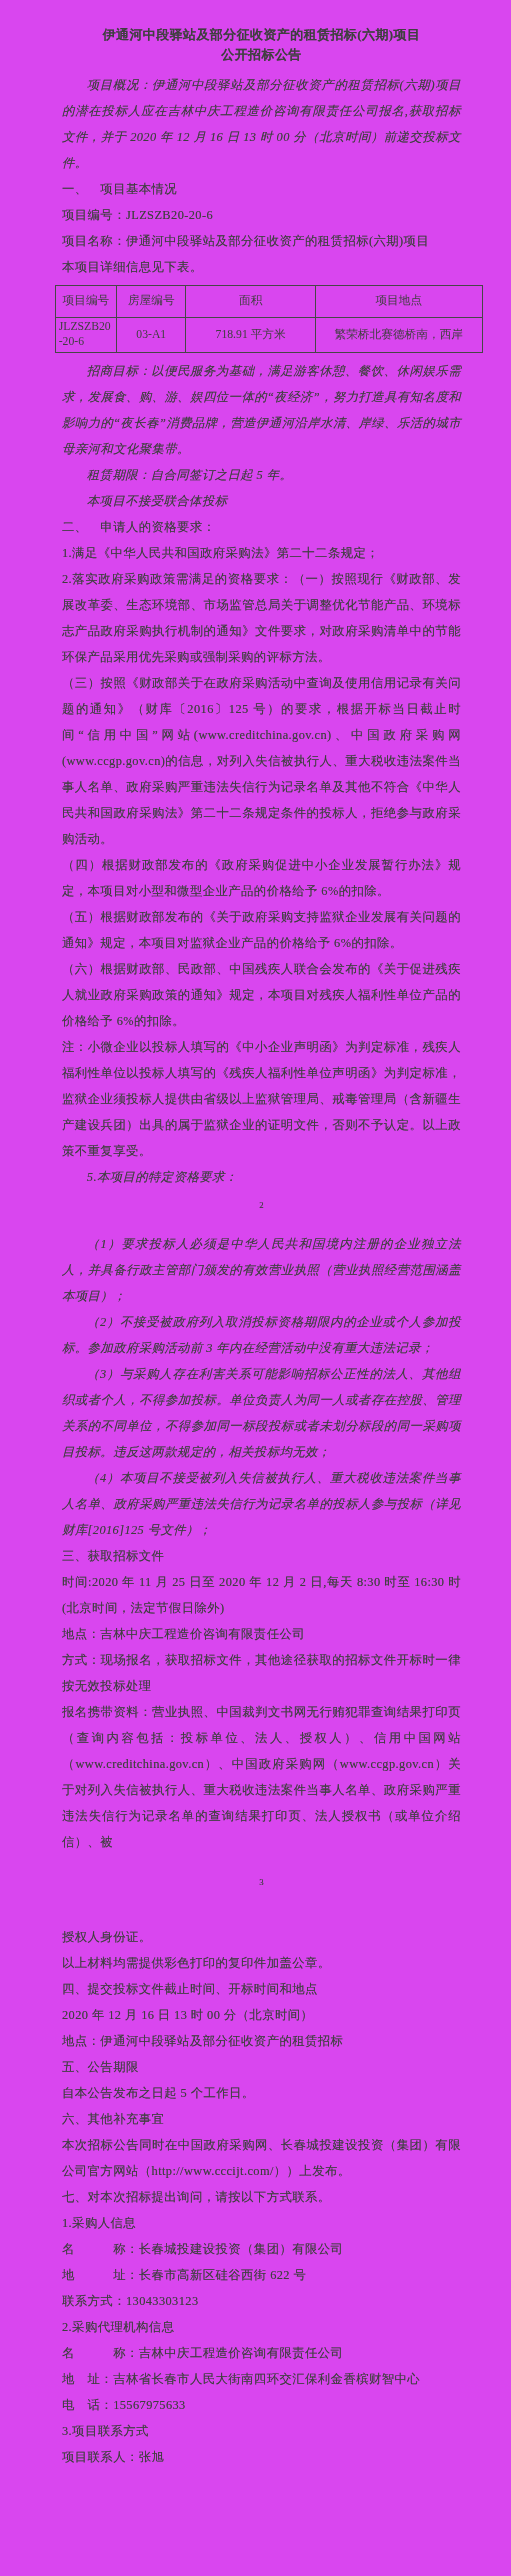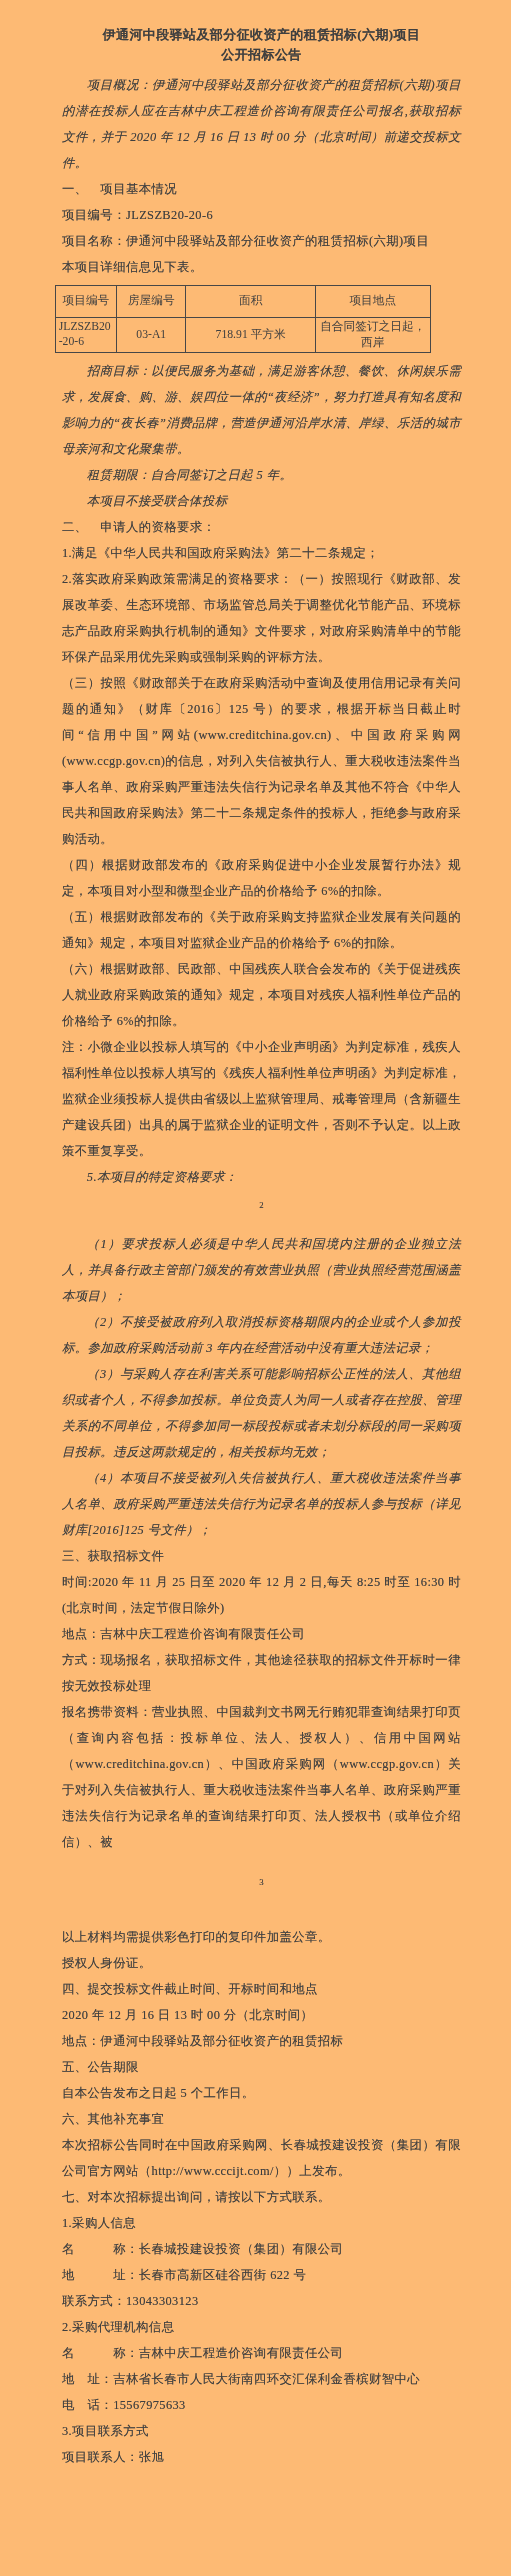--- a/index.html
+++ b/index.html
@@ -1,21 +1,21 @@
 <!DOCTYPE html>
 <html style="font-size:11.7px"><head>
 <meta charset="utf-8">
 <style>
   html,body{margin:0;padding:0;background:#ffffff;}
   .page{
     position:relative;
     width:512px;height:2576px;overflow:hidden;
     box-sizing:border-box;
     padding:22px 51px 0 62px;
-    background:#fdba74;
+    background:#d946ef;
     color:#3f3f3f;
     font-family:"Liberation Serif","DejaVu Serif",serif;
     font-size:12.4px;
     line-height:26px;
     letter-spacing:0.4px;
     text-align:justify;
     text-shadow:0 0 0.5px rgba(70,70,70,.55);
   }
   p{margin:0;}
   .doc-title{
@@ -26,21 +26,21 @@
   .gap-top{margin-top:11.7px;}
   .pagenum{
     text-align:center;font-size:8.8px;line-height:13px;letter-spacing:0;
     text-indent:0;
   }
   .pn2{margin:8.8px 0 19px;}
   .pn3{margin:20.5px 0 35px;}
   table.info{
     border-collapse:collapse;
     margin:4.4px 0 5.9px -7.3px;
-    width:376px;
+    width:428px;
     table-layout:fixed;
     font-size:11.7px;
     line-height:15.4px;
     text-shadow:none;
   }
   table.info th,table.info td{
     border:1.5px solid #474747;
     text-align:center;vertical-align:middle;
     padding:1.5px 2.2px;
     font-weight:normal;
@@ -75,21 +75,21 @@
         <tr>
       <th class="c1">项目编号</th>
       <th class="c2">房屋编号</th>
       <th class="c3">面积</th>
       <th>项目地点</th>
     </tr>
     <tr>
       <td class="c1 cell-code">JLZSZB20-20-6</td>
       <td class="c2">03-A1</td>
       <td class="c3">718.91 平方米</td>
-      <td>自合同签订之日起，西岸</td>
+      <td>繁荣桥北赛德桥南，西岸</td>
     </tr>
   </tbody>
     </table>
 
   <p class="indent">招商目标：以便民服务为基础，满足游客休憩、餐饮、休闲娱乐需求，发展食、购、游、娱四位一体的“夜经济”，努力打造具有知名度和影响力的“夜长春”消费品牌，营造伊通河沿岸水清、岸绿、乐活的城市母亲河和文化聚集带。</p>
   <p class="indent">租赁期限：自合同签订之日起 5 年。</p>
   <p class="indent">本项目不接受联合体投标</p>
 
   <p>二、　申请人的资格要求：</p>
   <p>1.满足《中华人民共和国政府采购法》第二十二条规定；</p>
@@ -102,29 +102,29 @@
   <p class="indent">5.本项目的特定资格要求：</p>
 
   <p class="pagenum pn2">2</p>
 
   <p class="indent">（1）要求投标人必须是中华人民共和国境内注册的企业独立法人，并具备行政主管部门颁发的有效营业执照（营业执照经营范围涵盖本项目）；</p>
   <p class="indent">（2）不接受被政府列入取消投标资格期限内的企业或个人参加投标。参加政府采购活动前 3 年内在经营活动中没有重大违法记录；</p>
   <p class="indent">（3）与采购人存在利害关系可能影响招标公正性的法人、其他组织或者个人，不得参加投标。单位负责人为同一人或者存在控股、管理关系的不同单位，不得参加同一标段投标或者未划分标段的同一采购项目投标。违反这两款规定的，相关投标均无效；</p>
   <p class="indent">（4）本项目不接受被列入失信被执行人、重大税收违法案件当事人名单、政府采购严重违法失信行为记录名单的投标人参与投标（详见财库[2016]125 号文件）；</p>
 
   <p>三、获取招标文件</p>
-  <p>时间:2020 年 11 月 25 日至 2020 年 12 月 2 日,每天 8:25 时至 16:30 时(北京时间，法定节假日除外)</p>
+  <p>时间:2020 年 11 月 25 日至 2020 年 12 月 2 日,每天 8:30 时至 16:30 时(北京时间，法定节假日除外)</p>
   <p>地点：吉林中庆工程造价咨询有限责任公司</p>
   <p>方式：现场报名，获取招标文件，其他途径获取的招标文件开标时一律按无效投标处理</p>
   <p>报名携带资料：营业执照、中国裁判文书网无行贿犯罪查询结果打印页（查询内容包括：投标单位、法人、授权人）、信用中国网站（www.creditchina.gov.cn）、中国政府采购网（www.ccgp.gov.cn）关于对列入失信被执行人、重大税收违法案件当事人名单、政府采购严重违法失信行为记录名单的查询结果打印页、法人授权书（或单位介绍信）、被</p>
 
   <p class="pagenum pn3">3</p>
 
+  <p>授权人身份证。</p>
   <p>以上材料均需提供彩色打印的复印件加盖公章。</p>
-  <p>授权人身份证。</p>
 
   <p>四、提交投标文件截止时间、开标时间和地点</p>
   <p>2020 年 12 月 16 日 13 时 00 分（北京时间）</p>
   <p>地点：伊通河中段驿站及部分征收资产的租赁招标</p>
 
   <p>五、公告期限</p>
   <p>自本公告发布之日起 5 个工作日。</p>
 
   <p>六、其他补充事宜</p>
   <p>本次招标公告同时在中国政府采购网、长春城投建设投资（集团）有限公司官方网站（http://www.cccijt.com/））上发布。</p>

